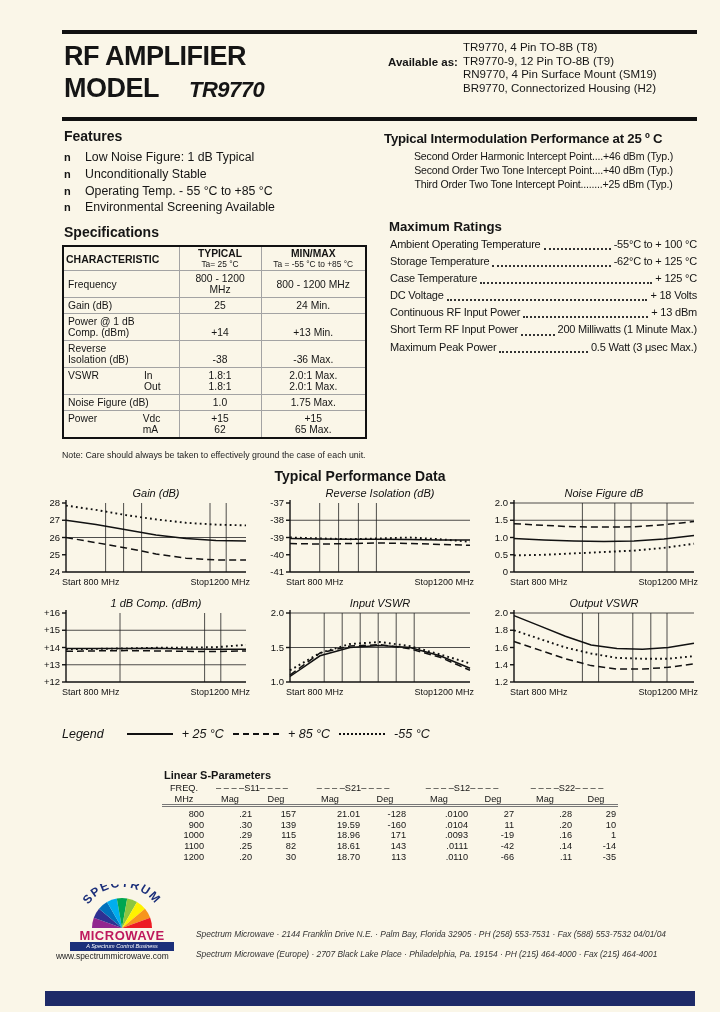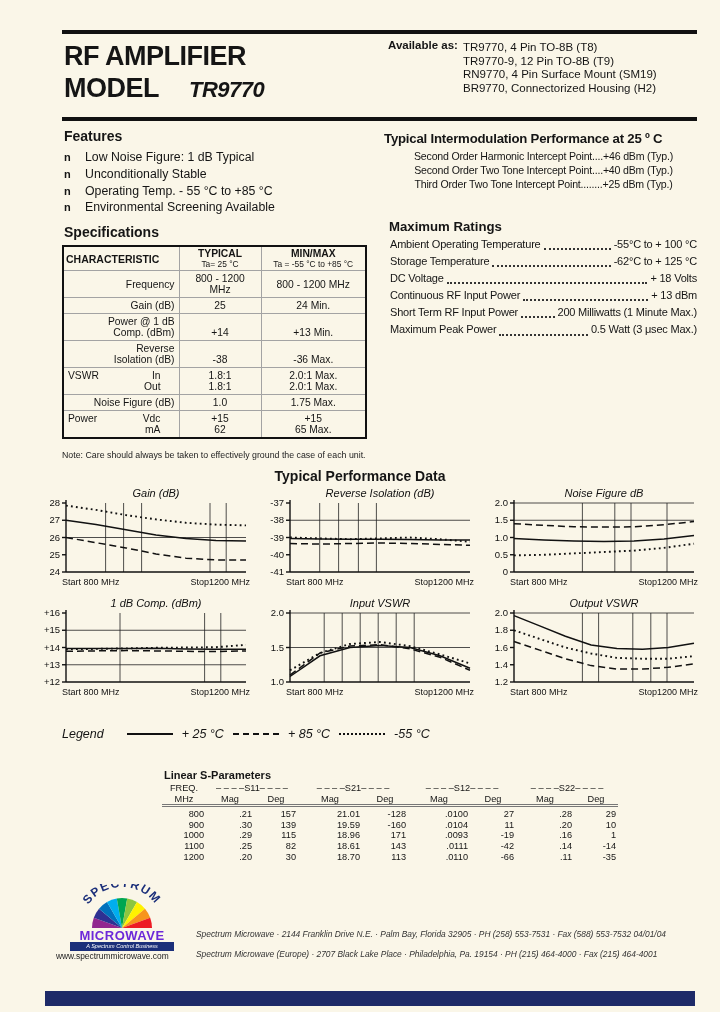--- a/index.html
+++ b/index.html
@@ -4,36 +4,36 @@
 <style>
   html,body{margin:0;padding:0;background:#faf6e8;}
   #page{position:relative;width:720px;height:1012px;background:#faf6e8;
         font-family:"Liberation Sans",sans-serif;color:#151515;overflow:hidden;}
   .abs{position:absolute;}
   .rule{position:absolute;left:62px;width:635px;height:4px;background:#111;}
 
   
   .h1{font-size:27px;font-weight:bold;letter-spacing:-0.5px;line-height:32px;}
   .model{font-size:22px;font-weight:bold;font-style:italic;margin-left:30px;letter-spacing:-0.5px;}
-  .avail-label{position:absolute;left:388px;top:39px;font-size:11.5px;font-weight:bold;}
+  .avail-label{position:absolute;left:388px;top:56px;font-size:11.5px;font-weight:bold;}
   .avail-list{position:absolute;left:463px;top:41px;font-size:11.5px;line-height:13.6px;}
 
   .sec-h{position:absolute;font-size:14px;font-weight:bold;}
   .feat-list{position:absolute;left:64px;top:149px;font-size:12.3px;line-height:16.8px;}
   .feat-item .bullet{display:inline-block;width:21px;font-weight:bold;font-size:11px;}
 
   
   #spec-table{position:absolute;left:62px;top:245px;width:303px;border-collapse:collapse;
               border:2px solid #111;font-size:10.3px;table-layout:fixed;}
   #spec-table th,#spec-table td{border:1px solid #a3a3a3;padding:2px 4px;vertical-align:middle;}
   #spec-table col.c1{width:116px}#spec-table col.c2{width:82px}#spec-table col.c3{width:105px}
   #spec-table th{font-weight:bold;text-align:center;padding:1px 2px;}
   #spec-table th.c1h{text-align:left;font-size:10.5px;}
   .ths{font-weight:normal;font-size:8.4px;}
-  #spec-table td.lab{text-align:right;}
+  #spec-table td.lab{text-align:left;}
   #spec-table td.val{text-align:center;}
   .labflex{display:flex;justify-content:space-between;padding-right:14px;}
   .spec-note{position:absolute;left:62px;top:450px;font-size:8.8px;color:#222;}
 
   
   .im-h{position:absolute;left:384px;top:131px;font-size:13.2px;font-weight:bold;letter-spacing:-0.2px;}
   #intermod-rows{position:absolute;left:390px;top:150px;width:307px;font-size:10.6px;line-height:13.9px;letter-spacing:-0.2px;}
   .imrow{display:flex;justify-content:center;}
   .mr-h{position:absolute;left:389px;top:219px;font-size:13.2px;font-weight:bold;}
   #mr-rows{position:absolute;left:390px;top:236px;width:307px;font-size:11px;line-height:17.1px;letter-spacing:-0.2px;}
@@ -68,21 +68,21 @@
   #sparams th,#sparams td{padding:0 2px;font-weight:normal;}
   #sparams th{text-align:center;}
   #sparams td{text-align:right;}
   #sparams .lft{text-align:center;}
   #sparams tr.sep td{border-top:3px double #777;height:2px;padding:0;}
 
   
   #logo{position:absolute;left:70px;top:884px;width:104px;}
   .arct{font:bold 12px "Liberation Sans",sans-serif;fill:#1b2f7a;letter-spacing:1.5px;}
   #logo-name{position:absolute;left:70px;top:928px;width:104px;text-align:center;
-             font-size:13px;font-weight:bold;color:#6d28d9;letter-spacing:0.5px;}
+             font-size:13px;font-weight:bold;color:#be185d;letter-spacing:0.5px;}
   #logo-tagline{position:absolute;left:70px;top:942px;width:104px;height:9px;background:#1b2f7a;
                 color:#fff;font-size:5.5px;font-style:italic;text-align:center;line-height:9px;}
   #site-url{position:absolute;left:56px;top:951px;font-size:8.4px;color:#222;}
   .addr{position:absolute;left:196px;font-size:8.4px;font-style:italic;color:#333;white-space:nowrap;}
   #addr1{top:929px;}
   #addr2{top:949px;}
   #bottom-bar{position:absolute;left:45px;top:991px;width:650px;height:15px;background:#1e2a68;}
 </style>
 </head>
 <body>
@@ -260,20 +260,25 @@
   <div id="mr-rows">
       <div class="mrrow">
         <span>Ambient Operating Temperature</span>
         <span class="dots"></span>
         <span>-55°C to + 100 °C</span>
       </div>
       <div class="mrrow">
         <span>Storage Temperature</span>
         <span class="dots"></span>
         <span>-62°C to + 125 °C</span>
+      </div>
+      <div class="mrrow">
+        <span>Case Temperature</span>
+        <span class="dots"></span>
+        <span>+ 125 °C</span>
       </div>
       <div class="mrrow">
         <span>DC Voltage</span>
         <span class="dots"></span>
         <span>+ 18 Volts</span>
       </div>
       <div class="mrrow">
         <span>Continuous RF Input Power</span>
         <span class="dots"></span>
         <span>+ 13 dBm</span>

